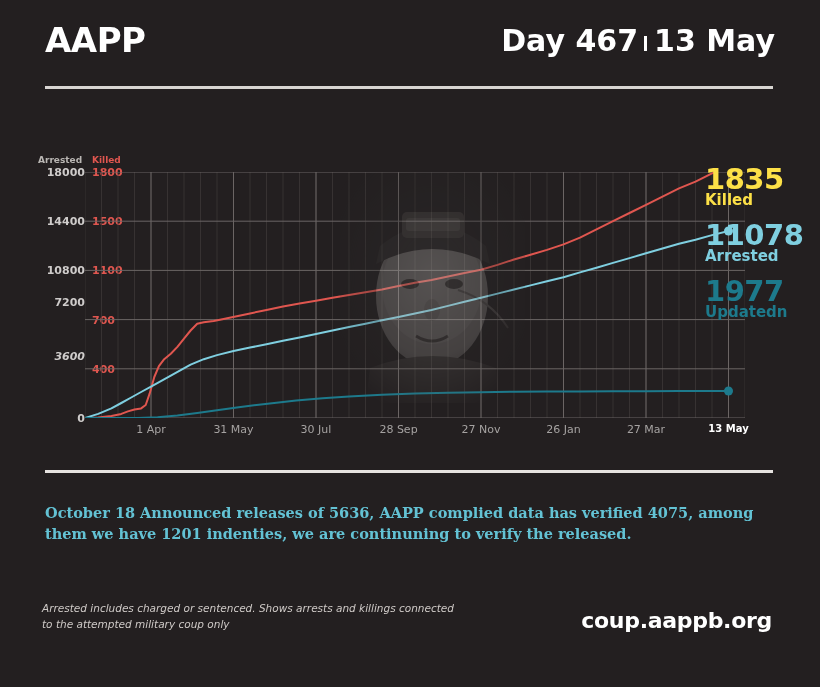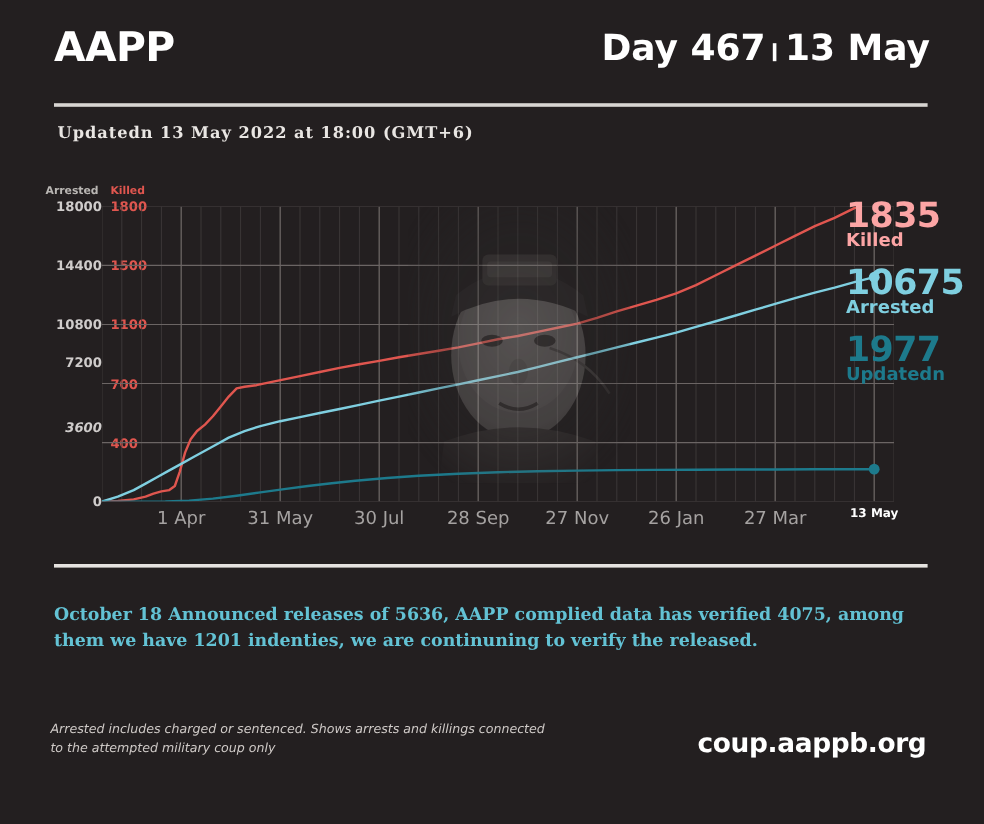--- a/index.html
+++ b/index.html
@@ -117,21 +117,21 @@
     left: 255px;
     top: -4px;
     width: 185px;
     height: 235px;
     opacity: 0.42;
   }
 
   .xtick {
     position: absolute;
     top: 268px;
-    font-size: 15px;
+    font-size: 11px;
     color: #a5a2a1;
     transform: translateX(-50%);
     white-space: nowrap;
     font-family: "DejaVu Sans", sans-serif;
   }
   .xtick.last { color: #ffffff; font-weight: bold; font-size: 10px; }
 
   
   .callouts {
     position: absolute;
@@ -146,21 +146,21 @@
     line-height: 0.92;
     letter-spacing: -0.5px;
     font-family: "DejaVu Sans", sans-serif;
   }
   .callout .lbl {
     font-size: 15px;
     font-weight: bold;
     line-height: 1.05;
     font-family: "DejaVu Sans", sans-serif;
   }
-  .c-killed   { top: 6px;  color: #fca5a5; }
+  .c-killed   { top: 6px;  color: #fde047; }
   .c-arrested { top: 62px; color: #7fcfe0; }
   .c-warrants { top: 118px; color: #1d7a8c; }
 
   
   .rule-mid {
     position: absolute;
     left: 45px;
     top: 470px;
     width: 728px;
     height: 3px;
@@ -217,21 +217,20 @@
 
   <div class="header">
     <div class="brand">AAPP</div>
     <div class="day-block">
       <span>Day 467</span>
       <span class="day-sep"></span>
       <span>13 May</span>
     </div>
   </div>
   <div class="rule-top"></div>
-  <div class="updated">Updatedn 13 May 2022 at 18:00 (GMT+6)</div>
 
   <div class="chart-area">
     <div class="axis-title arrested">Arrested</div>
     <div class="axis-title killed">Killed</div>
 
     <div id="yticks-left">
         <div class="ytick left" style="top: 258px;">0</div>
         <div class="ytick left" style="top: 196px; font-style: italic;">3600</div>
         <div class="ytick left" style="top: 142px;">7200</div>
         <div class="ytick left" style="top: 110.4px;">10800</div>
@@ -350,21 +349,21 @@
         <div class="xtick last" style="left: 692.5px;">13 May</div>
       </div>
   </div>
 
   <div class="callouts">
     <div class="callout c-killed">
       <div class="num">1835</div>
       <div class="lbl">Killed</div>
     </div>
     <div class="callout c-arrested">
-      <div class="num">10675</div>
+      <div class="num">11078</div>
       <div class="lbl">Arrested</div>
     </div>
     <div class="callout c-warrants">
       <div class="num">1977</div>
       <div class="lbl">Updatedn</div>
     </div>
   </div>
 
   <div class="rule-mid"></div>
   <div class="announce">October 18 Announced releases of 5636, AAPP complied data has verified 4075, among them we have 1201 indenties, we are continuning to verify the released.</div>

